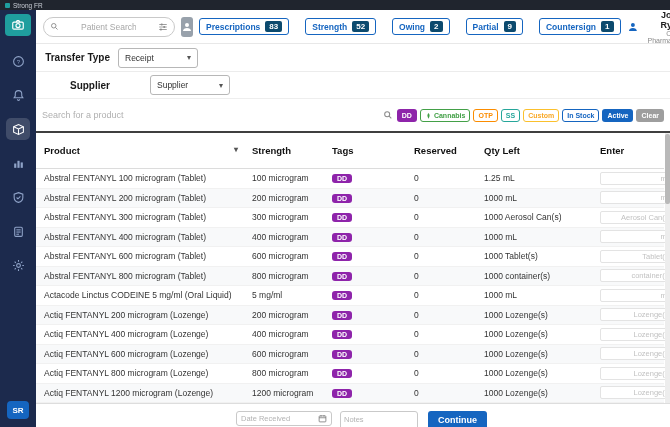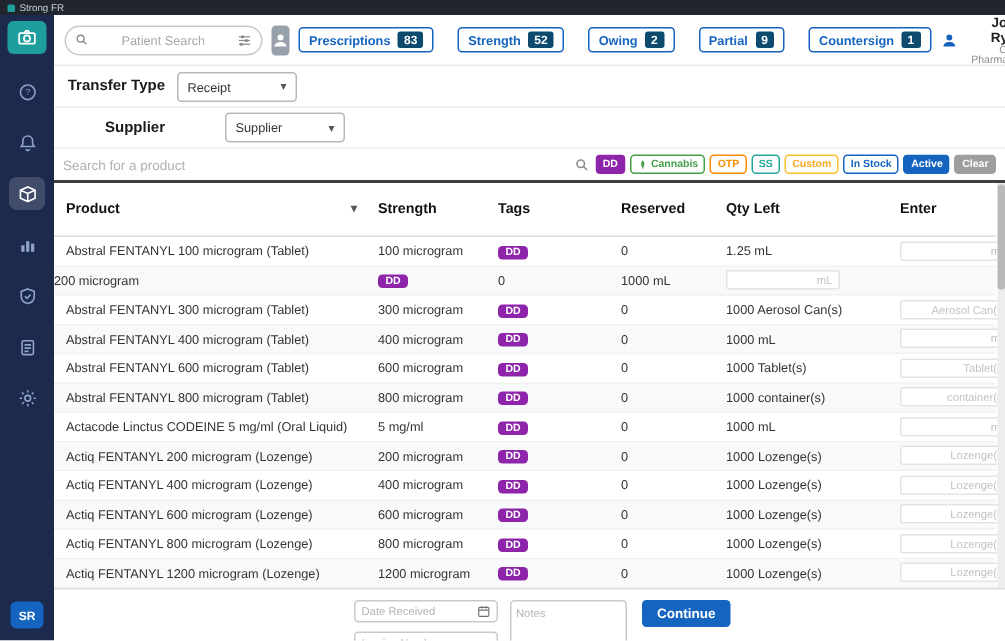--- a/index.html
+++ b/index.html
@@ -54,21 +54,21 @@
   
   .frow { height:28px; display:flex; align-items:center; padding-left:8px;
     border-bottom:1px solid #ececec; gap:8px; }
   .frow.nob { border-bottom:none; height:26px;gap:40px; }
   .flabel { width:66px; text-align:right; font-size:10px; font-weight:bold; color:#1a1a1a; }
   .select { display:inline-flex; align-items:center; justify-content:space-between;
     width:80px; height:20px; border:1px solid #b7b7b7; border-radius:3px; padding:0 6px;
     font-size:8.5px; color:#333; background:#fff; cursor:pointer; }
 
   
-  .srow { height:24px; display:flex; align-items:center; padding:0 6px; gap:4px;
+  .srow { height:35px; display:flex; align-items:center; padding:0 6px; gap:4px;
     border-top:1px solid #eee; border-bottom:2px solid #3f3f3f; }
   .srow input.prod { border:none; outline:none; flex:1; min-width:0; font-size:9px;
     font-family:inherit; }
   .srow input.prod::placeholder { color:#b0b0b0; }
   .mag { color:#8b8b8b; flex:0 0 auto; }
   .chips { display:flex; gap:3px; align-items:center; flex:0 0 auto; }
   .chip { display:inline-flex; align-items:center; gap:2px; font-size:7px; font-weight:bold;
     padding:2px 4px; border-radius:3px; border:1px solid transparent; background:#fff;
     cursor:pointer; font-family:inherit; white-space:nowrap; }
   .chip .leaf { display:none; }
@@ -337,20 +337,21 @@
         <div class="tgrid trow">
           <div class="c1">Abstral FENTANYL 100 microgram (Tablet)</div>
           <div>100 microgram</div>
           <div><span class="ddchip">DD</span></div>
           <div>0</div>
           <div>1.25 mL</div>
           <div><input class="qinput" placeholder="mL" style=""></div>
         </div>
 
         <div class="tgrid trow">
+          <div class="c1">Abstral FENTANYL 200 microgram (Tablet)</div>
           <div>200 microgram</div>
           <div><span class="ddchip">DD</span></div>
           <div>0</div>
           <div>1000 mL</div>
           <div><input class="qinput" placeholder="mL" style=""></div>
         </div>
 
         <div class="tgrid trow">
           <div class="c1">Abstral FENTANYL 300 microgram (Tablet)</div>
           <div>300 microgram</div>

